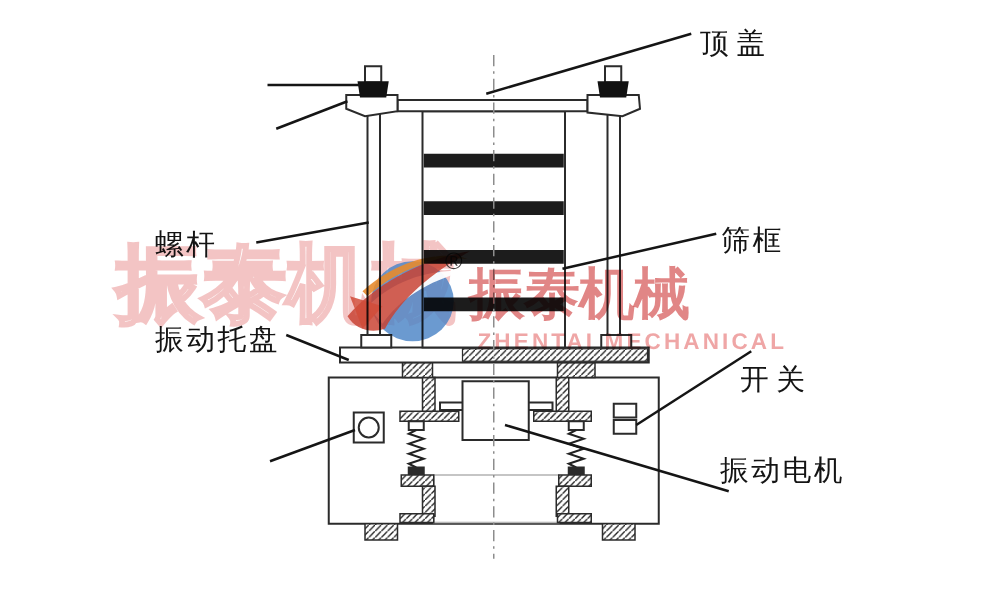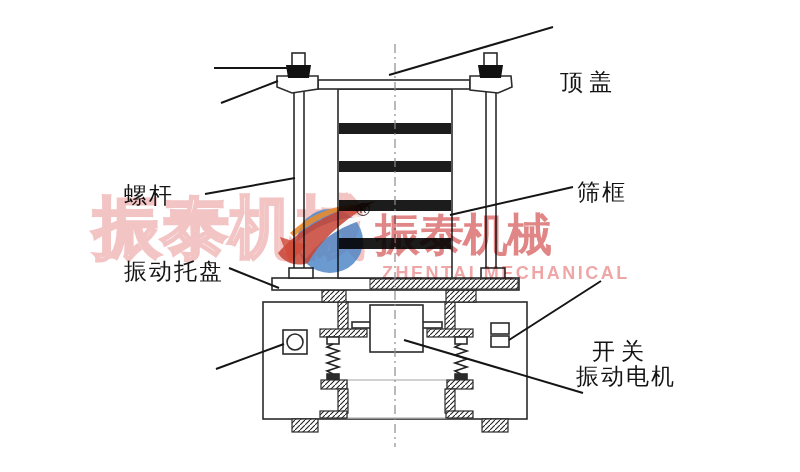--- a/index.html
+++ b/index.html
@@ -4,21 +4,21 @@
 <style>
   html,body{margin:0;padding:0;}
   body{width:800px;height:472px;background:#ffffff;position:relative;overflow:hidden;
        font-family:"Liberation Sans","DejaVu Sans",sans-serif;}
   .stage{position:absolute;left:0;top:0;width:800px;height:472px;}
   svg.machine{position:absolute;left:0;top:0;}
   
   .plabel{position:absolute;font-family:"Liberation Serif","DejaVu Serif",serif;
           font-size:23px;color:#141414;letter-spacing:2px;white-space:nowrap;line-height:1;}
   .sp4{letter-spacing:4px;}
-  .sp6{letter-spacing:6px;margin-top:48px;}
+  .sp6{letter-spacing:6px;}
   
   .watermark{position:absolute;left:0;top:0;width:800px;height:472px;
              mix-blend-mode:multiply;pointer-events:none;}
   .wm-big{position:absolute;top:194px;font-family:"DejaVu Sans",sans-serif;font-weight:bold;
           font-size:68px;line-height:1;color:transparent;white-space:nowrap;
           -webkit-text-stroke:2.5px rgba(233,148,148,0.55);}
   .wm-big-left{left:93px;letter-spacing:0px;}
   .wm-big-right{left:492px;letter-spacing:18px;}
   .wm-brand{position:absolute;left:375px;top:212px;font-family:"DejaVu Sans",sans-serif;
             font-weight:bold;font-size:45px;line-height:1;letter-spacing:-1px;

